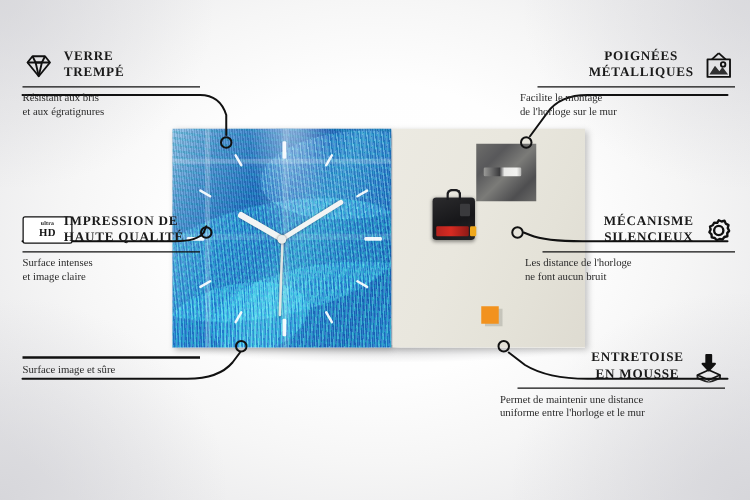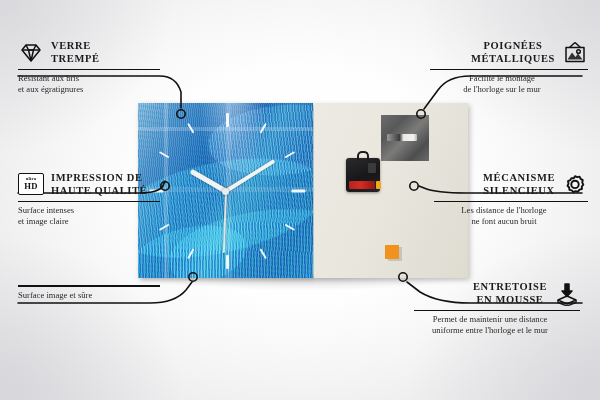--- a/index.html
+++ b/index.html
@@ -104,38 +104,38 @@
   
   .callout { position:absolute; }
   .callout .head { display:flex; align-items:center; gap:7px; }
   .callout .title { font-weight:bold; font-size:10.5px; letter-spacing:.6px;
                     color:#1a1a1a; line-height:1.22; text-transform:uppercase; }
   .callout .rule { height:1.6px; background:#111; margin:3px 0 3px; }
   .callout .desc { font-size:8.6px; color:#2a2a2a; line-height:1.3; }
   .callout.left .head { justify-content:flex-start; }
   .callout.right .head { justify-content:flex-end; }
   .callout.right .title { text-align:center; }
-  .callout.right .desc { text-align:center; }
+  .callout.right .desc { text-align:left; }
   .ico { width:26px; height:24px; flex:0 0 26px; display:block; }
   .ico svg { width:100%; height:100%; display:block; }
 
   #c-verre   { left:18px;  top:40px;  width:160px; }
   #c-verre .rule { width:142px; }
   #c-impress { left:18px;  top:172px; width:160px; }
   #c-impress .rule { width:142px; }
   #c-bords   { left:18px;  top:282px; width:160px; }
   #c-bords .rule { width:142px; }
   #c-poign   { right:12px; top:40px;  width:172px; }
   #c-poign .rule { width:158px; margin-left:auto; }
   #c-meca    { right:12px; top:172px; width:168px; }
   #c-meca .rule { width:154px; margin-left:auto; }
   #c-entre   { right:20px; top:281px; width:180px; }
   #c-entre .rule { width:166px; margin-left:auto; }
 
-  .hdbox { width:26px; height:22px; border:1.6px solid #111; border-radius:2px;
+  .hdbox { width:40px; height:22px; border:1.6px solid #111; border-radius:2px;
            display:flex; flex-direction:column; align-items:center; justify-content:center;
            line-height:1; background:#fff; }
   .hdbox .u { font-size:4.6px; font-weight:bold; letter-spacing:.2px; color:#111; }
   .hdbox .h { font-size:8.6px; font-weight:bold; letter-spacing:.3px; color:#111; margin-top:.5px; }
 
   #wires { position:absolute; inset:0; width:600px; height:400px; pointer-events:none; }
 </style>
 </head>
 <body>
 

